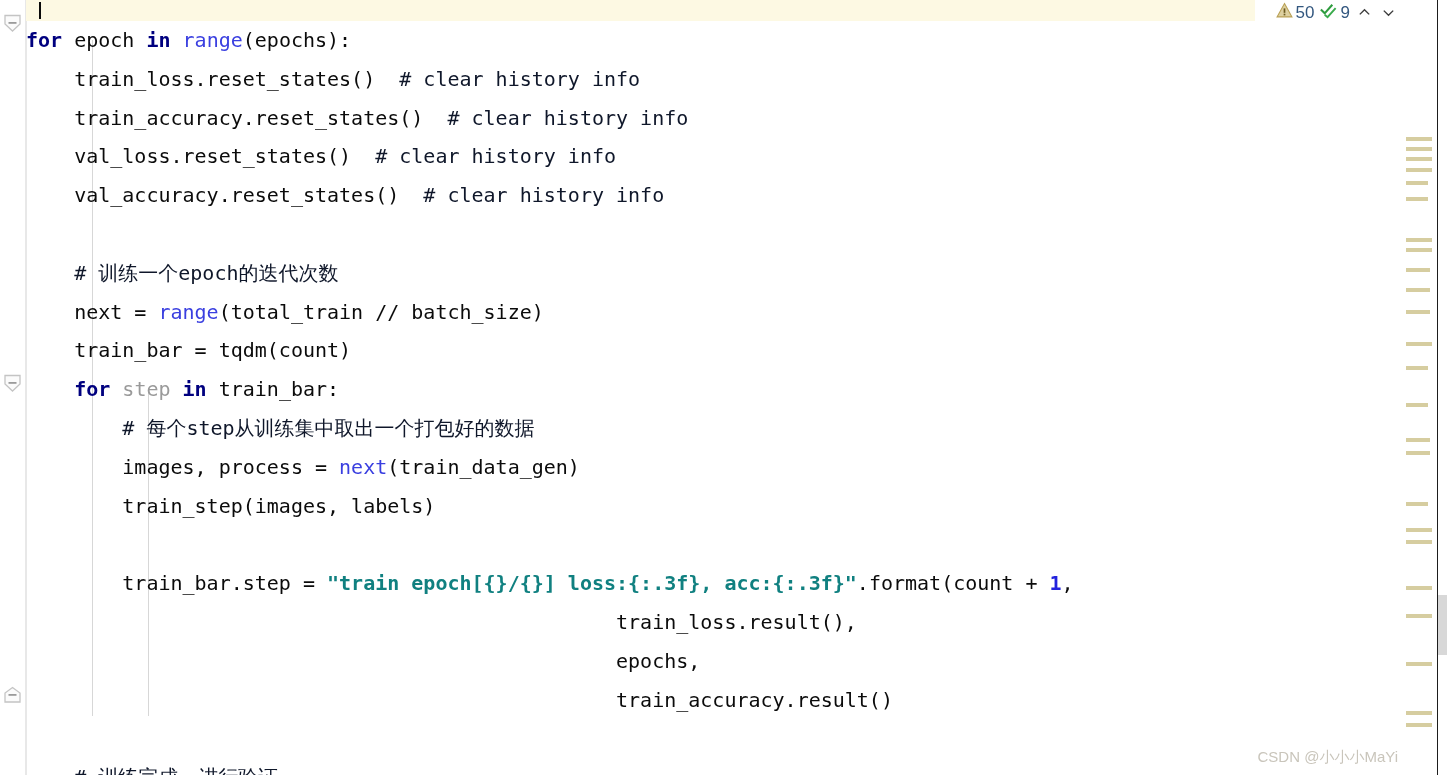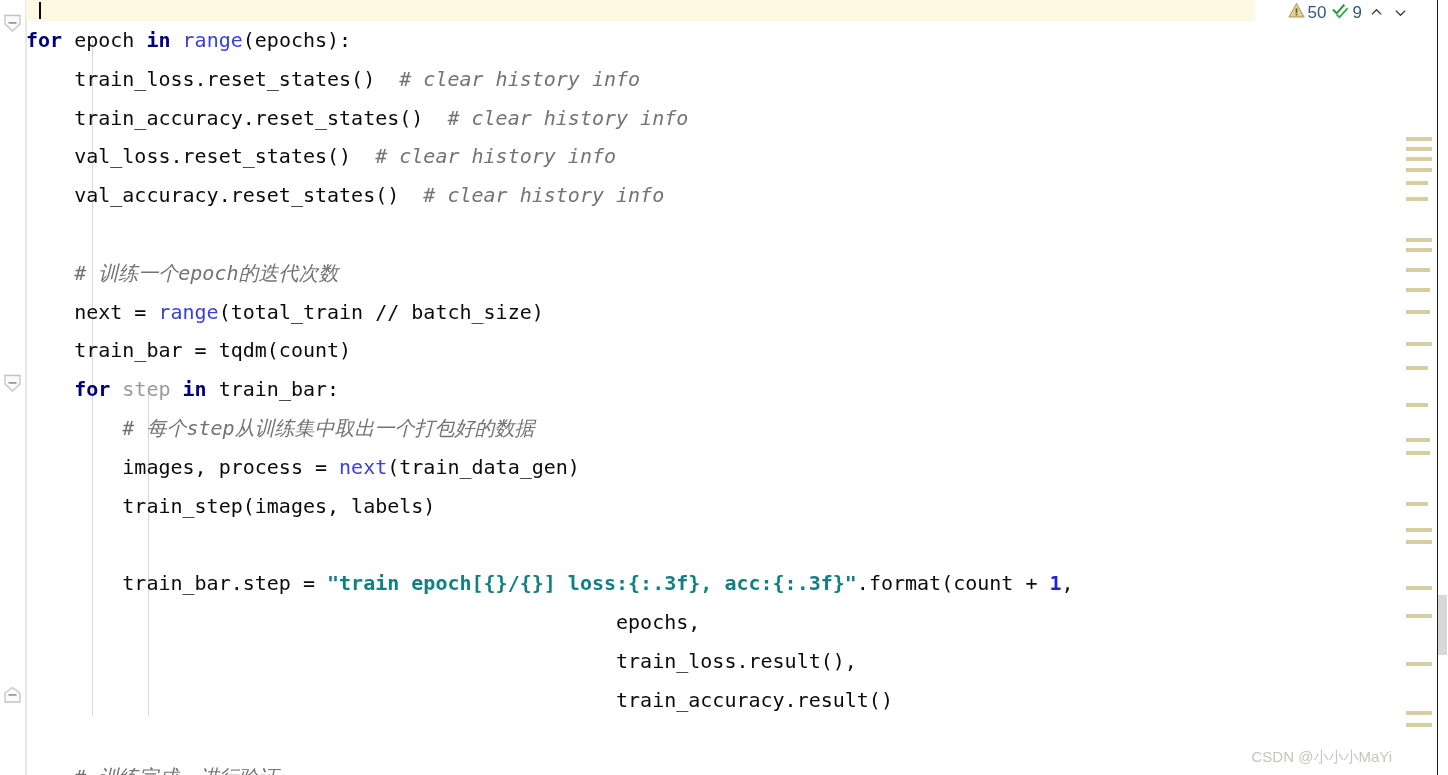--- a/index.html
+++ b/index.html
@@ -24,43 +24,43 @@
   .line{position:relative;height:38.8px;line-height:38.8px;white-space:pre;
         font-size:20px;letter-spacing:0px;color:#0b0b0b;}
   .line.first{height:21px;line-height:21px;}
 
   
   .iguide{position:absolute;width:1px;background:#d7d7d7;}
 
   
   .kw{color:#00007f;font-weight:bold;}
   .fn{color:#3a3fe0;}
-  .cm{color:#737373;font-style:italic;}
+  .cm{color:#0f172a;}
   .str{color:#108080;font-weight:bold;}
   .num{color:#2222dd;font-weight:bold;}
   .gray{color:#9a9a9a;text-align:right;}
   .pl{color:#0b0b0b;}
 
   
-  .inspect{position:absolute;right:32px;top:0;height:25px;display:flex;align-items:center;
+  .inspect{position:absolute;right:44px;top:0;height:25px;display:flex;align-items:center;
            gap:4px;padding:0 6px 0 10px;background:#ffffff;font-family:"Liberation Sans",sans-serif;}
   .insp-item{display:flex;align-items:center;gap:3px;font-size:17px;color:#2b4c7e;}
   .insp-num{font-size:17px;color:#33577f;font-family:"Liberation Sans",sans-serif;}
   .chev{width:20px;height:20px;color:#3c3c3c;display:flex;align-items:center;justify-content:center;cursor:pointer;}
 
   
   .stripe{position:absolute;right:10px;top:25px;width:34px;height:750px;background:#ffffff;}
   .mark{position:absolute;height:4px;background:#d6cda0;}
   .sb-track{position:absolute;right:0;top:0;width:10px;height:775px;background:#ffffff;
             border-left:1px solid #1d1d1d;}
   .sb-thumb{position:absolute;right:1px;width:9px;background:#d8d8d8;}
   .vline{position:absolute;right:10px;top:0;width:1px;height:775px;background:#171717;}
 
   
-  .wm{position:absolute;right:56px;bottom:8px;font-family:"Liberation Sans",sans-serif;
+  .wm{position:absolute;right:50px;bottom:8px;font-family:"Liberation Sans",sans-serif;
       font-size:15px;color:#c9c5bb;white-space:nowrap;}
 </style>
 </head>
 <body>
 
 <div class="ide">
 
   <div class="gutter">
     <div class="gutter-rail"></div>
     <div id="fold-markers">
@@ -100,22 +100,22 @@
         <div class="line">&nbsp;</div>
         <div class="line"><span class="pl">    </span><span class="cm"># 训练一个epoch的迭代次数</span></div>
         <div class="line"><span class="pl">    next = </span><span class="fn">range</span><span class="pl">(total_train // batch_size)</span></div>
         <div class="line"><span class="pl">    train_bar = tqdm(count)</span></div>
         <div class="line"><span class="pl">    </span><span class="kw">for</span><span class="pl"> </span><span class="gray">step</span><span class="pl"> </span><span class="kw">in</span><span class="pl"> train_bar:</span></div>
         <div class="line"><span class="pl">        </span><span class="cm"># 每个step从训练集中取出一个打包好的数据</span></div>
         <div class="line"><span class="pl">        images, process = </span><span class="fn">next</span><span class="pl">(train_data_gen)</span></div>
         <div class="line"><span class="pl">        train_step(images, labels)</span></div>
         <div class="line"><span class="pl">        </span></div>
         <div class="line"><span class="pl">        train_bar.step = </span><span class="str">"train epoch[{}/{}] loss:{:.3f}, acc:{:.3f}"</span><span class="pl">.format(count + </span><span class="num">1</span><span class="pl">,</span></div>
+        <div class="line"><span class="pl">                                                 train_loss.result(),</span></div>
         <div class="line"><span class="pl">                                                 epochs,</span></div>
-        <div class="line"><span class="pl">                                                 train_loss.result(),</span></div>
         <div class="line"><span class="pl">                                                 train_accuracy.result()</span></div>
         <div class="line">&nbsp;</div>
         <div class="line"><span class="pl">    </span><span class="cm"># 训练完成，进行验证</span></div>
       </div>
   </div>
 
   <div class="inspect">
     <div class="insp-item">
       <span>
         <svg width="17" height="17" viewBox="0 0 16 16">

